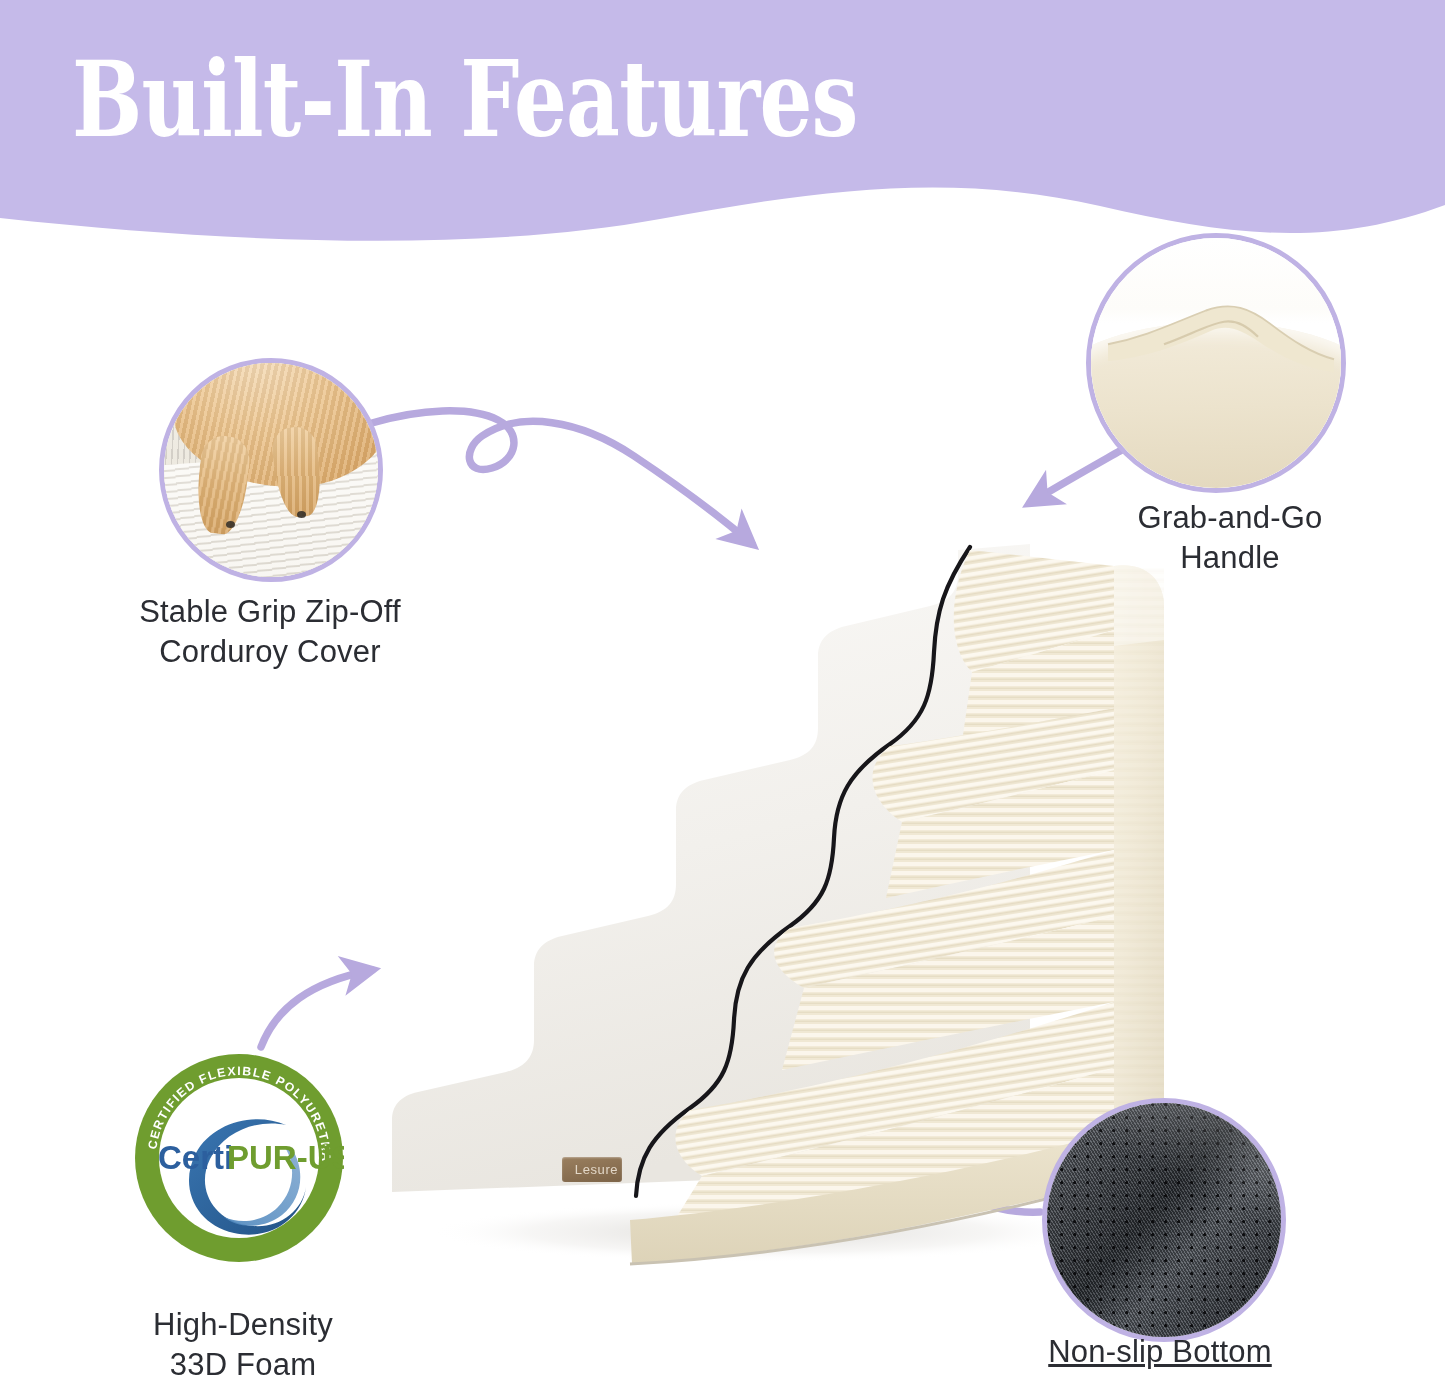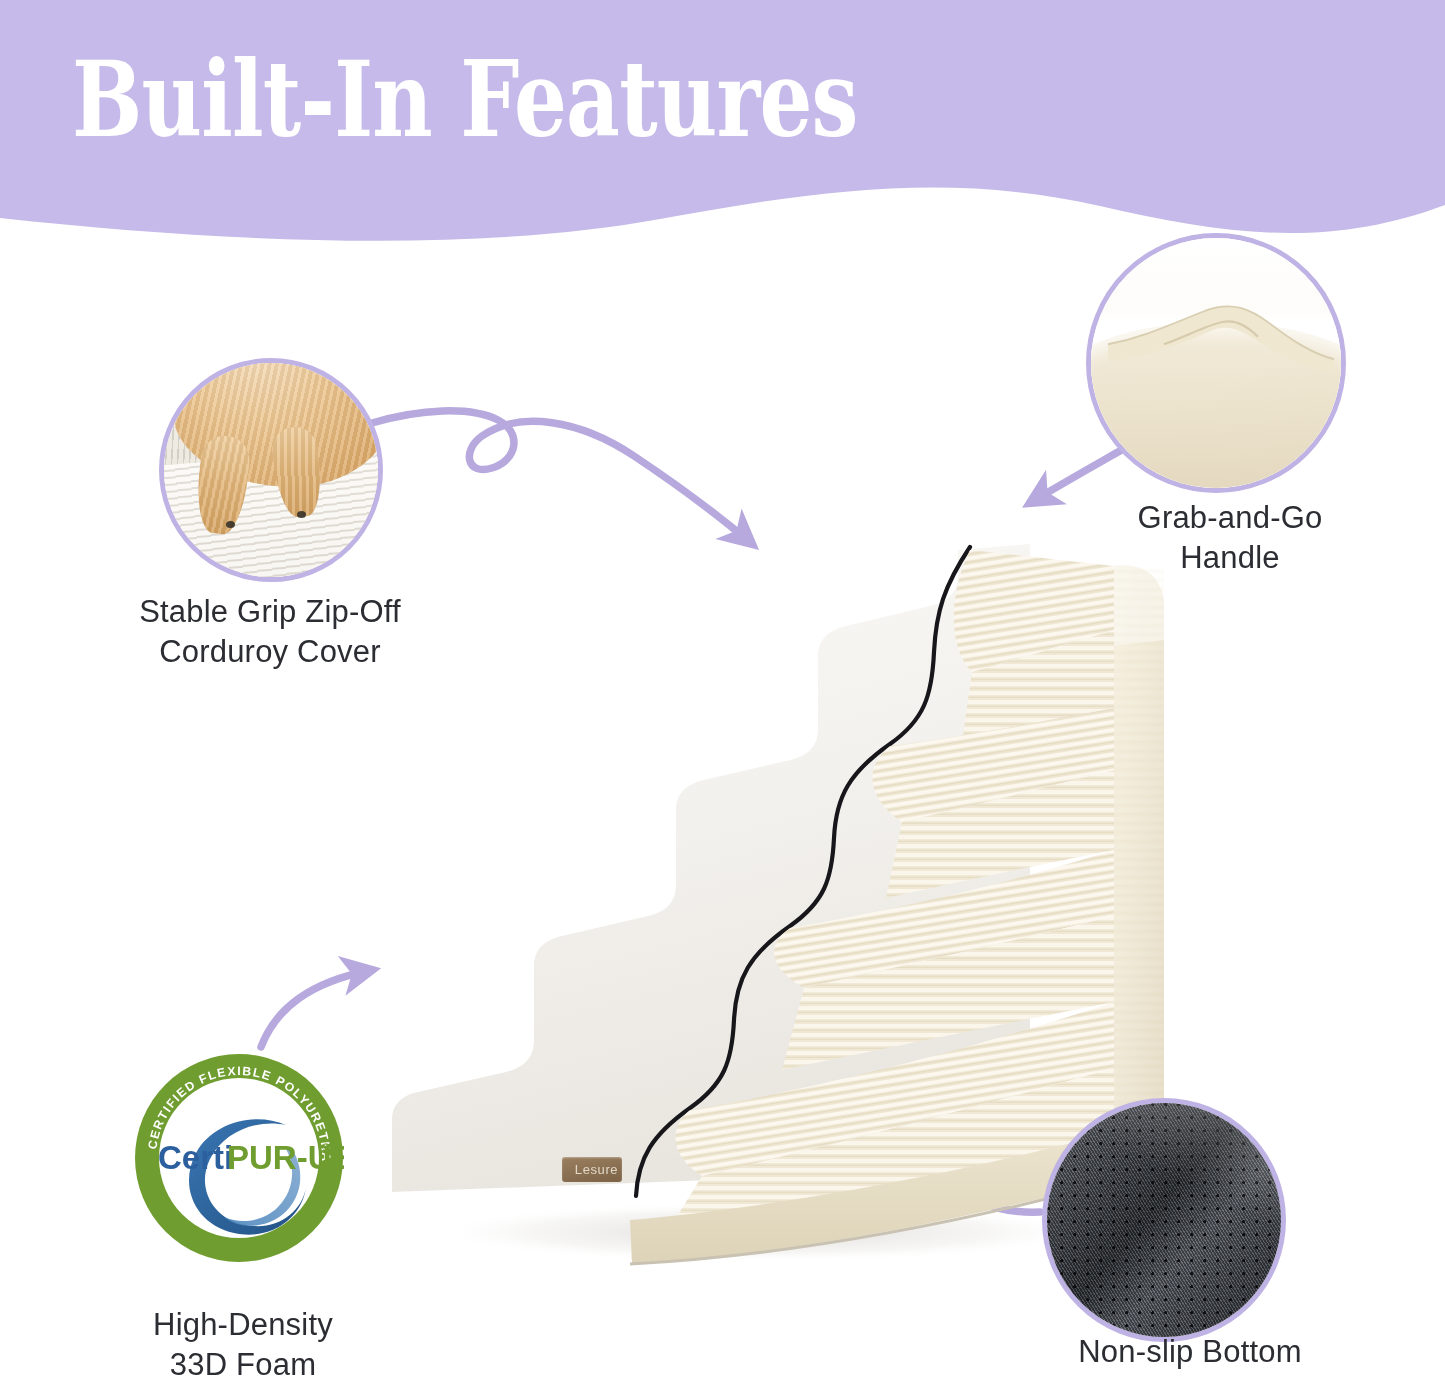--- a/index.html
+++ b/index.html
@@ -337,15 +337,15 @@
   </svg>
   <div class="label c" style="left:58px; top:1305px; width:370px;">High-Density
 33D Foam</div>
 
   <div class="callout" style="left:1042px; top:1098px; width:244px; height:244px;">
     <div class="fill">
       <div class="grip-bg"></div>
       <div class="grip-sheen"></div>
     </div>
   </div>
-  <div class="label c" style="left:960px; top:1332px; width:460px;">Non-slip Bottom</div>
+  <div class="label c" style="left:930px; top:1332px; width:460px;text-decoration:underline;">Non-slip Bottom</div>
 
 </div>
 
 </body></html>

